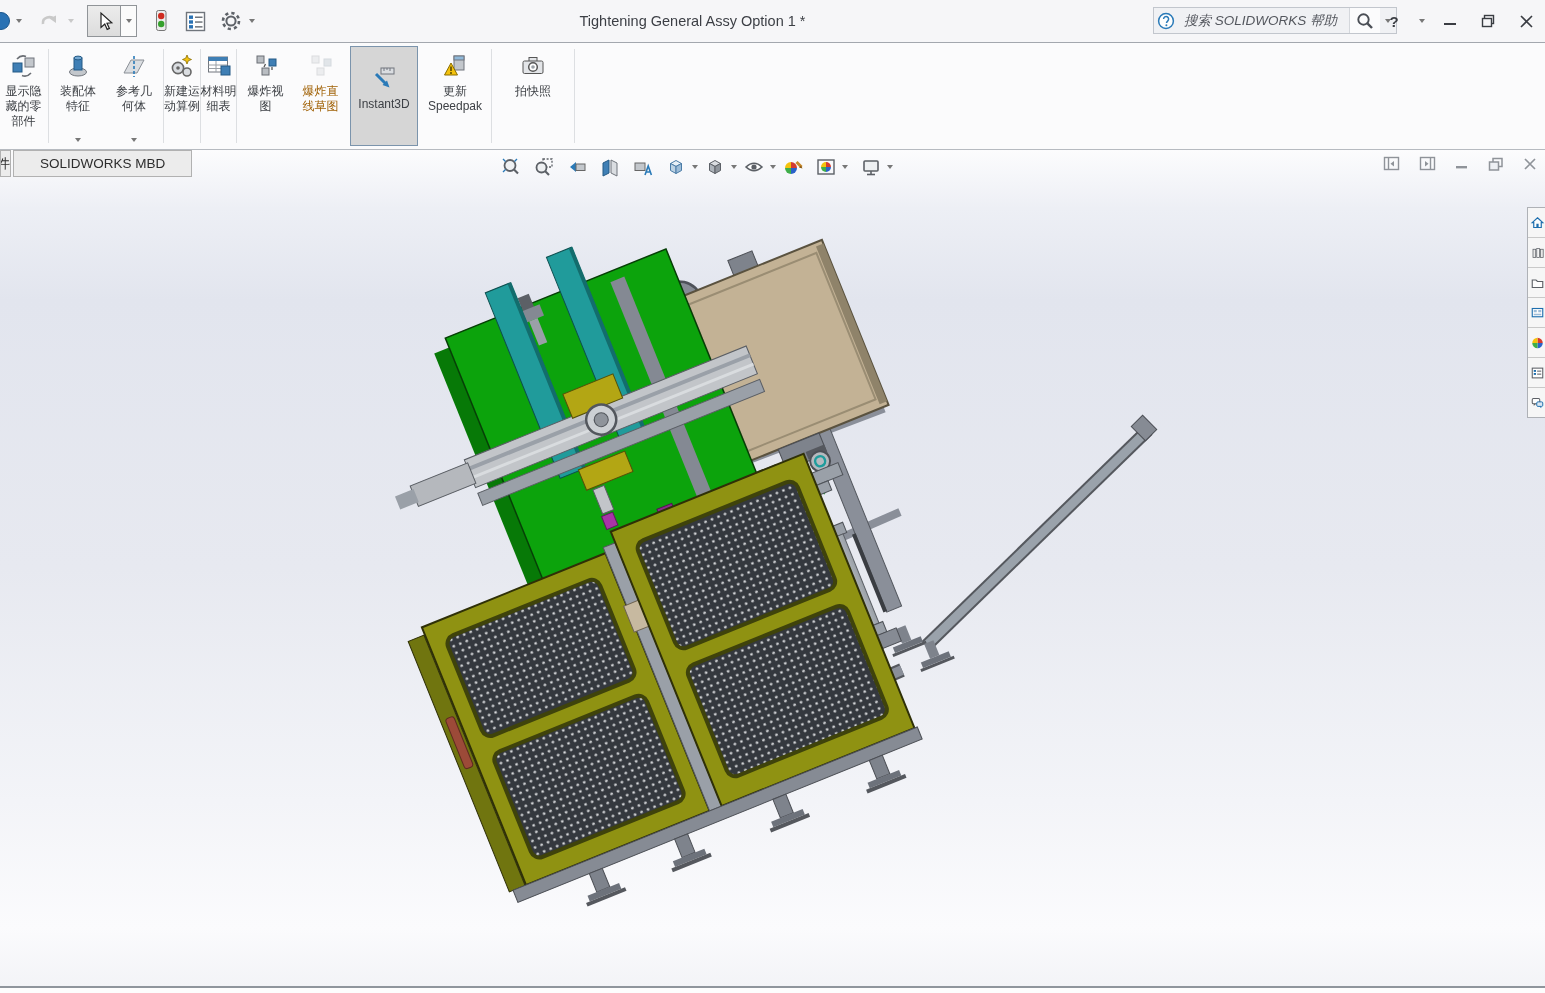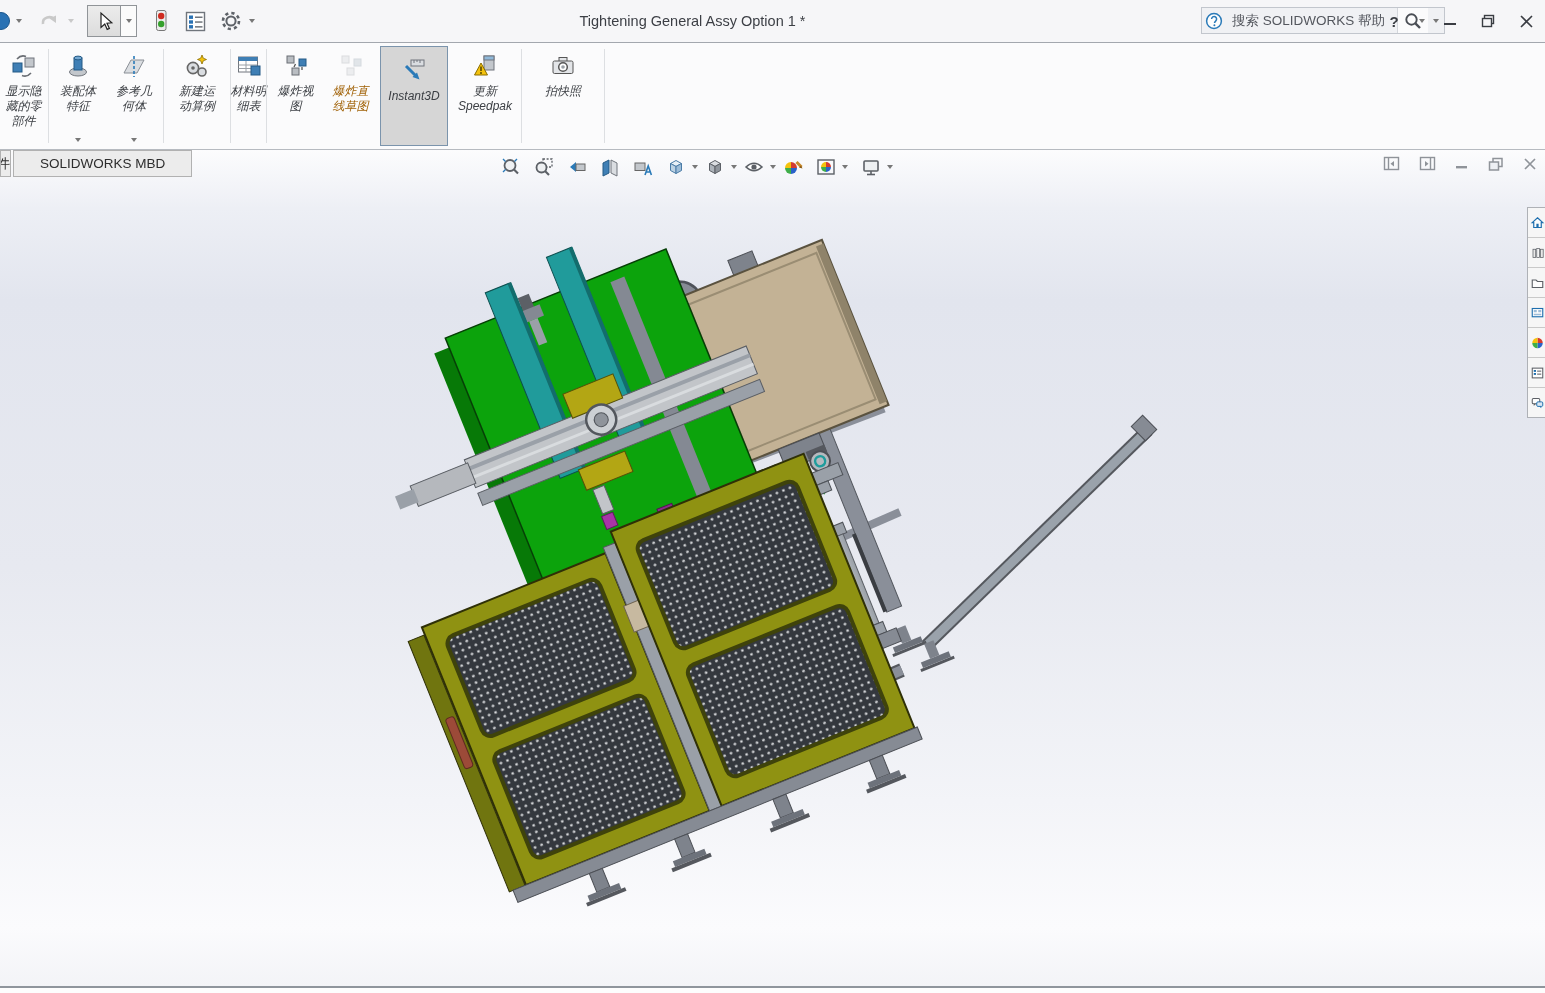--- a/index.html
+++ b/index.html
@@ -14,37 +14,37 @@
   .caret{width:0;height:0;border-left:3.5px solid transparent;border-right:3.5px solid transparent;
          border-top:4px solid #777;margin:0 5px;}
   .caret.dis{border-top-color:#c9c9c9;}
   .selbox{display:flex;align-items:stretch;height:32px;margin-left:8px;}
   .selbox .main{width:32px;border:1px solid #909498;background:linear-gradient(#ececec,#dcdcdc);
                 display:flex;align-items:center;justify-content:center;}
   .selbox .dd{width:15px;border:1px solid #909498;border-left:none;background:#fbfbfb;
               display:flex;align-items:center;justify-content:center;}
   .apptitle{position:absolute;left:300px;right:460px;top:0;height:42px;display:flex;
             align-items:center;justify-content:center;font-size:14.5px;color:#3c3f45;}
-  .search{position:absolute;left:1201px;top:7px;width:244px;height:27px;border:1px solid #c2c6cd;
-          background:#f0f1f4;display:flex;align-items:center;box-sizing:border-box;}
+  .search{position:absolute;left:1153px;top:7px;width:244px;height:27px;border:1px solid #c2c6cd;
+          background:#f0f1f4;display:flex;align-items:center;box-sizing:border-box;font-style:italic;}
   .search .ph{flex:1;font-size:13.5px;color:#54575e;padding-left:6px;white-space:nowrap;overflow:hidden;}
   .search .mag{width:30px;height:25px;background:#fbfbfc;display:flex;align-items:center;justify-content:center;border-left:1px solid #d4d7dc;}
   .winbtns{position:absolute;right:6px;top:0;height:42px;display:flex;align-items:center;gap:12px;}
   .winbtn{width:26px;height:28px;display:flex;align-items:center;justify-content:center;color:#3a3d43;font-size:15px;}
   
   .ribbon{position:absolute;left:0;top:43px;width:1545px;height:106px;background:#fbfbfc;
           border-bottom:1px solid #b6bac0;display:flex;align-items:stretch;}
   .rbtn{display:flex;flex-direction:column;align-items:center;padding-top:7px;box-sizing:border-box;
         font-size:12px;line-height:15px;color:#3d4045;text-align:center;}
   .rbtn .ricon{height:32px;display:flex;align-items:center;justify-content:center;margin-bottom:2px;}
-  .rbtn .rl{display:block;white-space:nowrap;font-style:italic;}
+  .rbtn .rl{display:block;white-space:nowrap;}
   .rbtn .bcaret{margin-top:auto;margin-bottom:7px;}
   .rbtn.disabled{color:#a16207;}
   .rbtn.disabled svg{opacity:.45;}
-  .rbtn.selected{background:#d6d6d6;border:1px solid #7b94ac;margin:3px 2px;padding-top:8px;}
+  .rbtn.selected{background:#d6d6d6;border:1px solid #7b94ac;margin:3px 2px;padding-top:16px;}
   .rdiv{width:1px;background:#dddfe2;margin:6px 1px;}
   
   .viewport{position:absolute;left:0;top:150px;width:1545px;height:836px;
     background:linear-gradient(180deg,#fcfcfd 0%,#edeff5 7%,#e2e5ee 18%,#e7e9f0 50%,#f3f4f8 78%,#fbfbfd 93%,#f3f4f7 100%);}
   .statusline{position:absolute;left:0;bottom:0;width:1545px;height:7px;background:#fdfdfd;border-top:2px solid #8f959c;box-sizing:border-box;}
   
   .tabrow{position:absolute;left:0;top:0;height:27px;display:flex;}
   .tab{border:1px solid #b1b1b1;background:#ececec;display:flex;align-items:center;font-size:13.5px;color:#2d2d2d;}
   .tab.partial{width:9px;overflow:hidden;padding:0;justify-content:flex-end;}
   .tab.active{padding:0 26px;margin-left:2px;}
@@ -199,21 +199,21 @@
         <polygon points="4,21 11,8 24,8 17,21" fill="#dadde1" stroke="#8a8f96"></polygon>
         <line x1="14" y1="4" x2="14" y2="25" stroke="#2a7ab8" stroke-width="1.6" stroke-dasharray="3 2"></line>
       </svg>
     </span>
     <span class="rl">参考几</span>
     <span class="rl">何体</span>
     <span class="caret bcaret"></span>
   </div>
   <div class="rdiv"></div>
 
-  <div class="rbtn" style="width:64px">
+  <div class="rbtn" style="width:34px">
     <span class="ricon">
       <svg width="28" height="28" viewBox="0 0 28 28">
         <circle cx="10" cy="16" r="5.6" fill="#dadde1" stroke="#666" stroke-width="1.6"></circle>
         <circle cx="10" cy="16" r="1.8" fill="#666"></circle>
         <circle cx="19" cy="20" r="4" fill="#dadde1" stroke="#666" stroke-width="1.6"></circle>
         <path d="M19,3 l1.3,3.2 3.2,1.3 -3.2,1.3 -1.3,3.2 -1.3,-3.2 -3.2,-1.3 3.2,-1.3 z" fill="#f4c20d" stroke="#8a6d00" stroke-width=".8"></path>
       </svg>
     </span>
     <span class="rl">新建运</span>
     <span class="rl">动算例</span>

